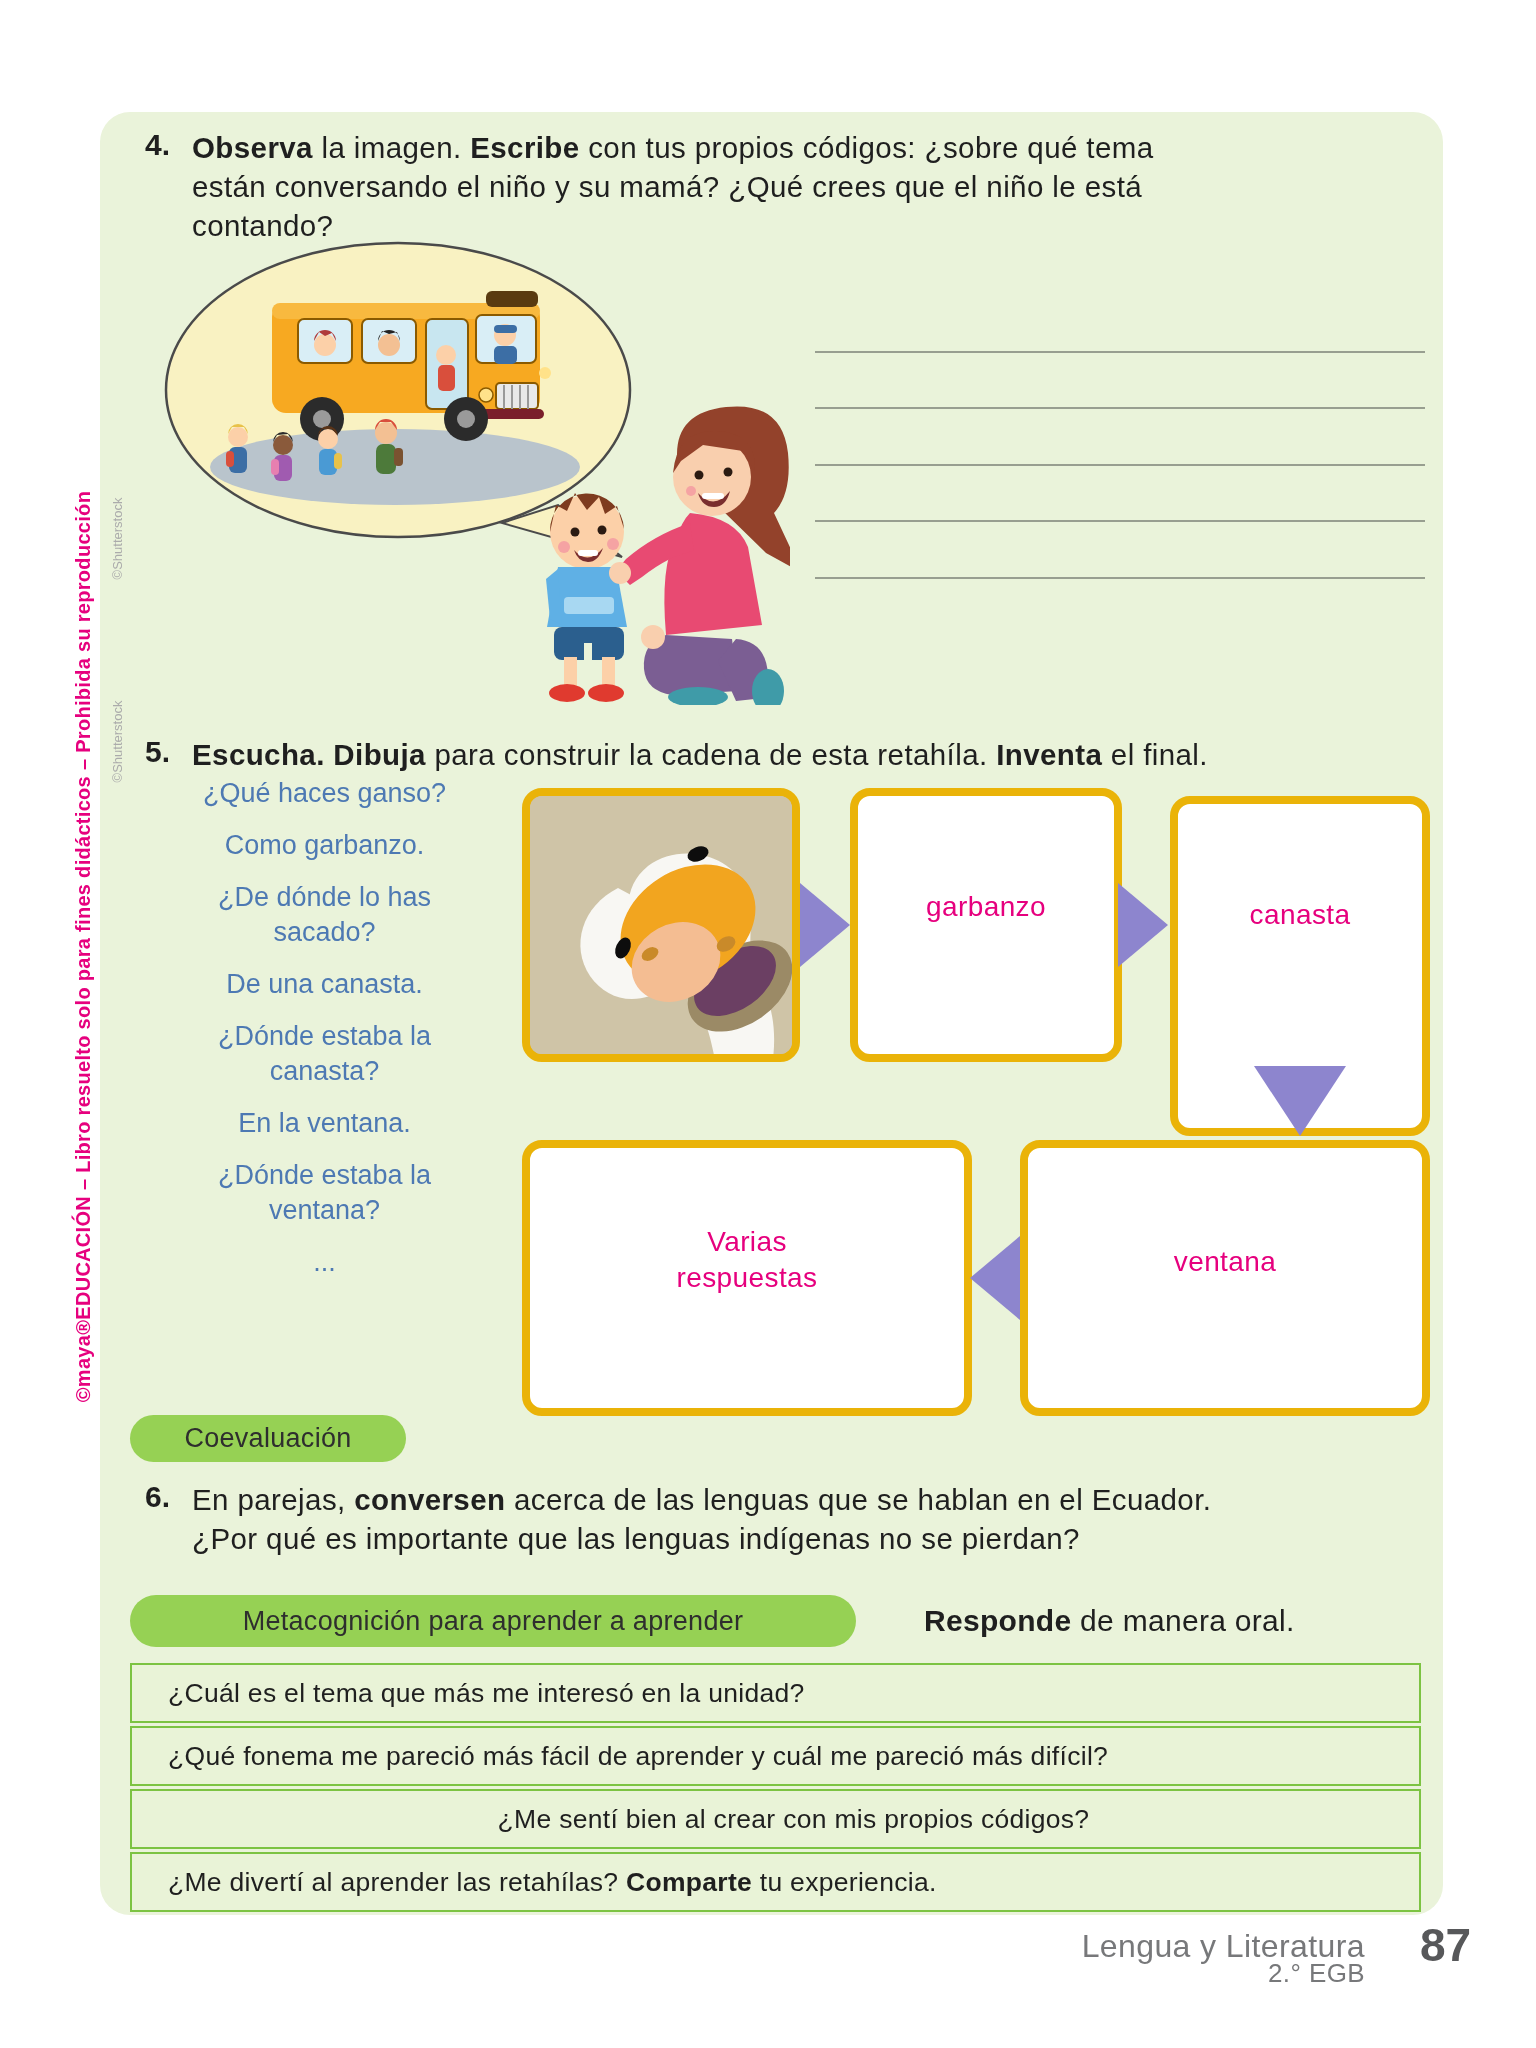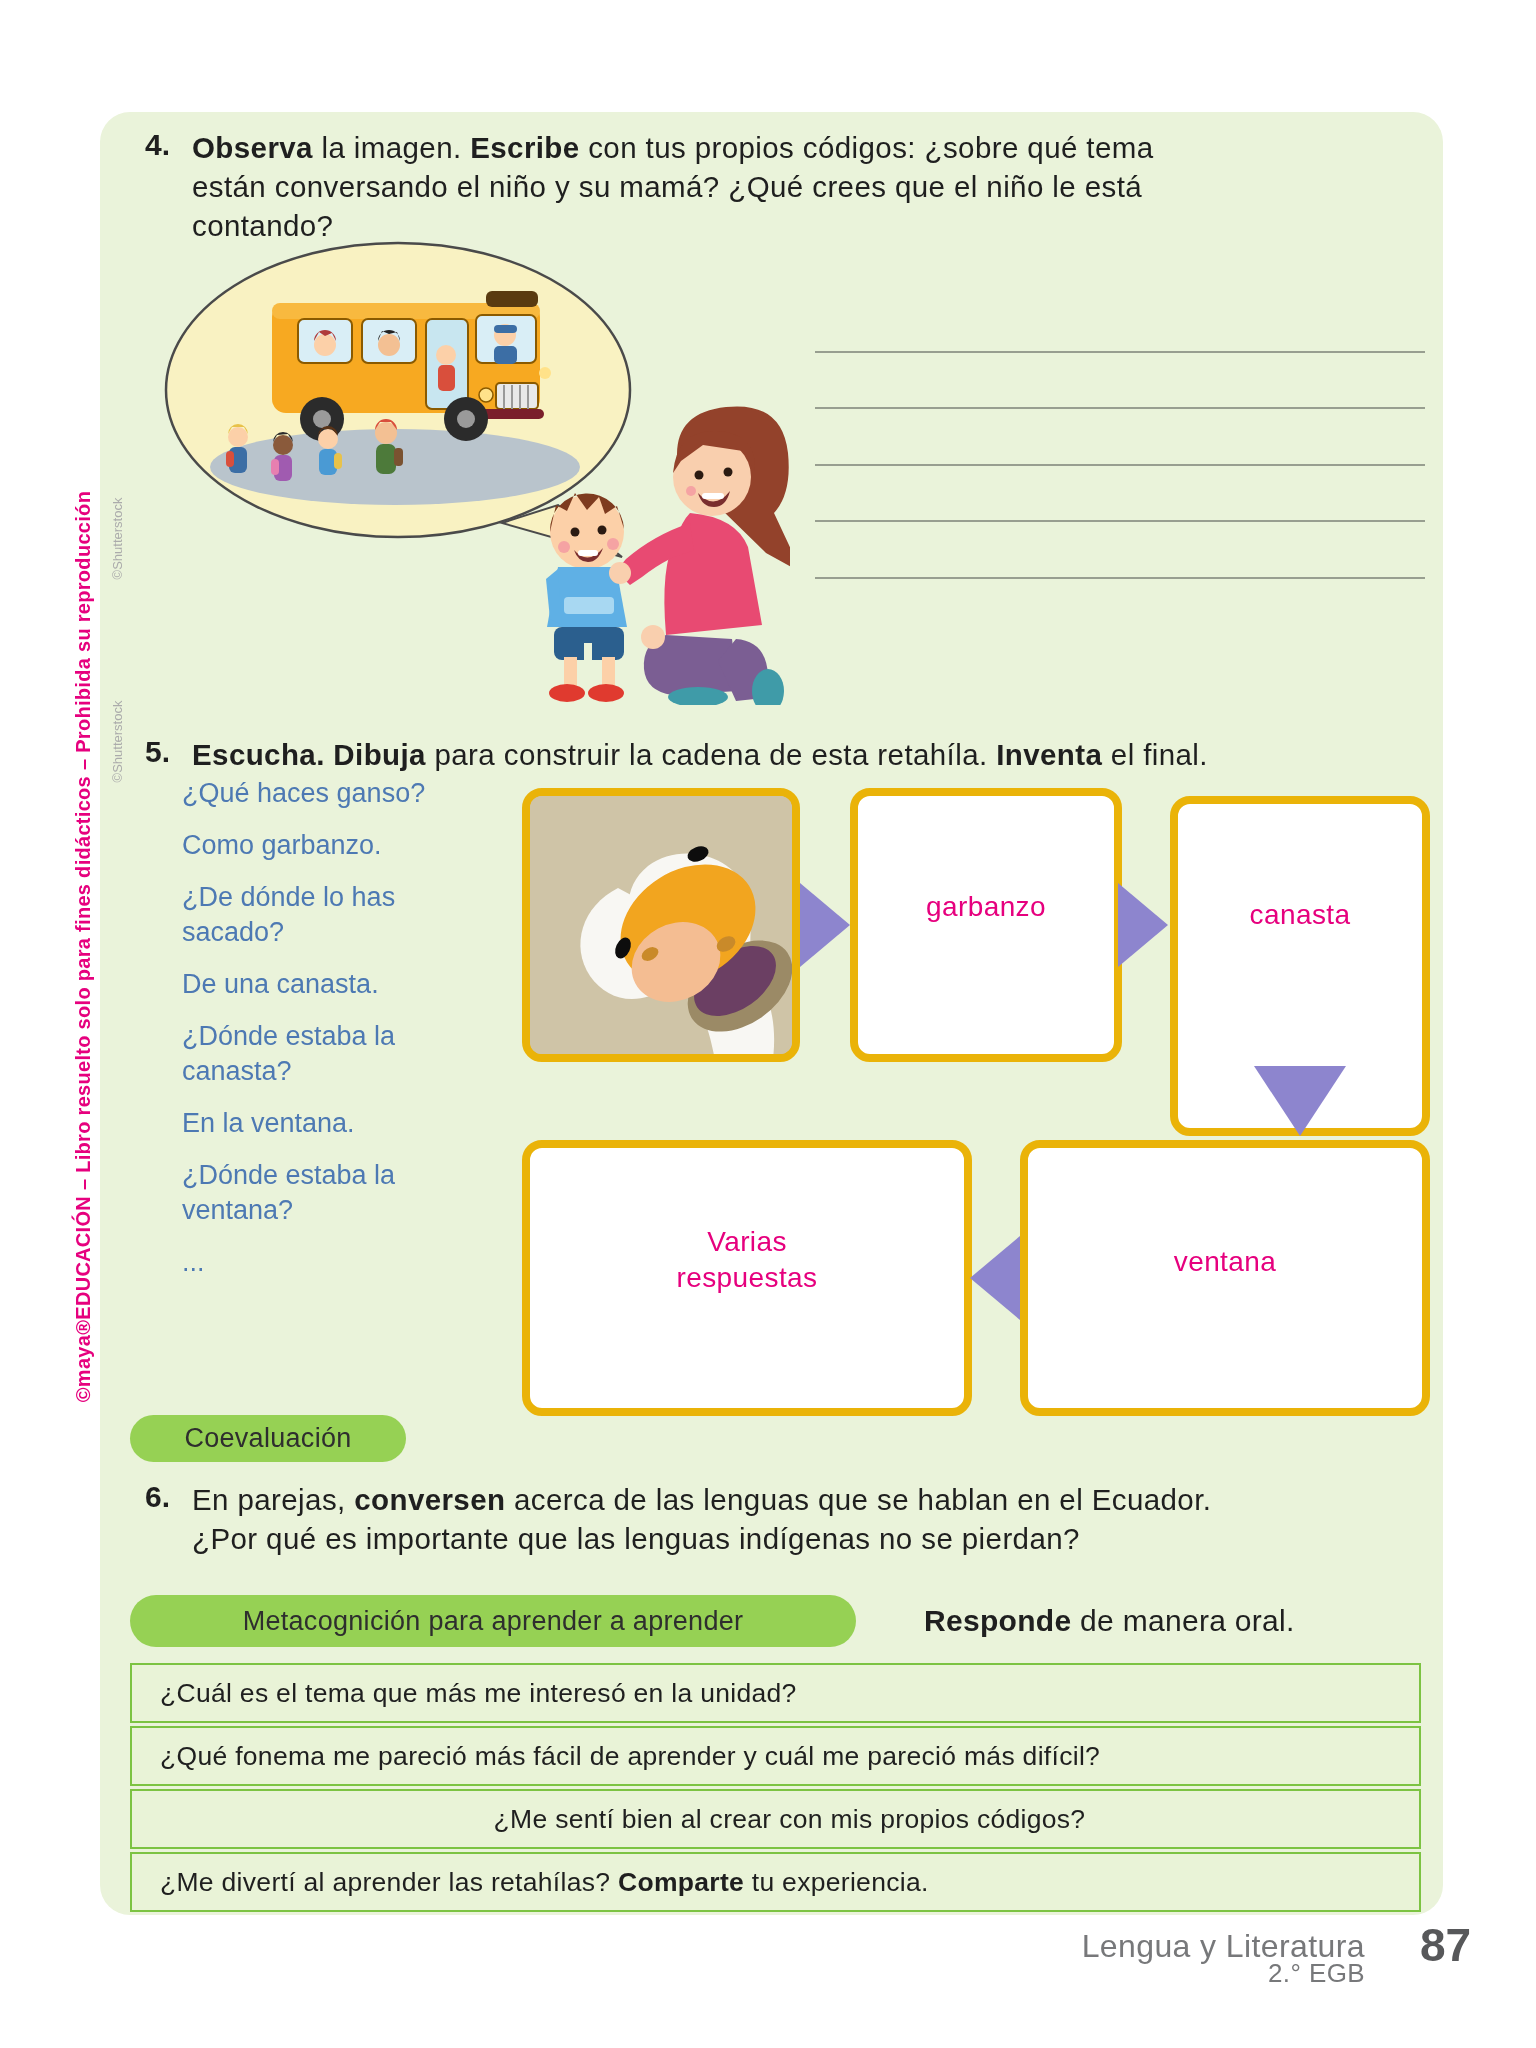--- a/index.html
+++ b/index.html
@@ -15,21 +15,21 @@
   #credit1{left:52px;top:531px;} #credit2{left:52px;top:734px;}
   
   .exnum{font-size:30px;font-weight:700;color:#1f1f1f;}
   .exline{white-space:nowrap;font-size:29.5px;color:#1f1f1f;letter-spacing:.4px;line-height:39px;}
   .b{font-weight:700;}
   #ex4-num{left:145px;top:128px;} #ex4-text{left:192px;top:128px;}
   
   .wline{left:815px;width:610px;height:2px;background:#989e90;}
   
   #ex5-num{left:145px;top:735px;} #ex5-title{left:192px;top:735px;}
-  #retahila{left:182px;top:776px;width:285px;color:#4d79b3;font-size:27px;line-height:35px;}
+  #retahila{left:182px;top:776px;width:285px;color:#4d79b3;font-size:27px;line-height:35px;text-align:center;}
   #retahila p{margin:0 0 17px 0;}
   
   .card{background:#ffffff;border:8px solid #eab308;border-radius:20px;box-sizing:border-box;}
   #goose-card{left:522px;top:788px;width:278px;height:274px;overflow:hidden;padding:0;background:#cfc4a7;}
   #card-garbanzo{left:850px;top:788px;width:272px;height:274px;}
   #card-canasta{left:1170px;top:796px;width:260px;height:340px;}
   #card-varias{left:522px;top:1140px;width:450px;height:276px;}
   #card-ventana{left:1020px;top:1140px;width:410px;height:276px;}
   .card-label{position:absolute;left:0;width:100%;text-align:center;color:#e6007e;font-size:28px;letter-spacing:.4px;}
   
@@ -39,21 +39,21 @@
   #arr1{left:800px;top:883px;} #arr2{left:1118px;top:883px;}
   #arr3{left:1254px;top:1066px;} #arr4{left:970px;top:1236px;}
   
   .badge{background:#96d154;border-radius:24px;text-align:center;color:#2e2e2e;font-size:27px;letter-spacing:.3px;}
   #badge-coe{left:130px;top:1415px;width:276px;height:47px;line-height:47px;}
   #badge-meta{left:130px;top:1595px;width:726px;height:52px;line-height:52px;border-radius:26px;}
   #ex6-num{left:145px;top:1480px;} #ex6-text{left:192px;top:1480px;}
   #responde{left:884px;top:1604px;font-size:30px;color:#1f1f1f;white-space:nowrap;letter-spacing:.3px;margin-left:40px;}
   
   .trow{left:130px;width:1291px;height:60px;background:#e9f3d7;border:2px solid #7cc342;box-sizing:border-box;
-        font-size:26.5px;color:#1f1f1f;line-height:56px;padding-left:28px;letter-spacing:.3px;white-space:nowrap;overflow:hidden;}
+        font-size:26.5px;color:#1f1f1f;line-height:56px;padding-left:36px;letter-spacing:.3px;white-space:nowrap;overflow:hidden;}
   #trow1{top:1663px;} #trow2{top:1726px;} #trow3{top:1789px;text-align:center;} #trow4{top:1852px;}
   
   #footer-subject{left:900px;top:1928px;width:465px;text-align:right;color:#77787a;font-size:32px;letter-spacing:.4px;}
   #footer-grade{left:900px;top:1958px;width:465px;text-align:right;color:#77787a;font-size:26px;letter-spacing:.4px;}
   #page-num{left:1420px;top:1918px;font-size:46px;font-weight:700;color:#57585a;}
   #illu{left:150px;top:205px;}
 </style>
 </head>
 <body>
 

